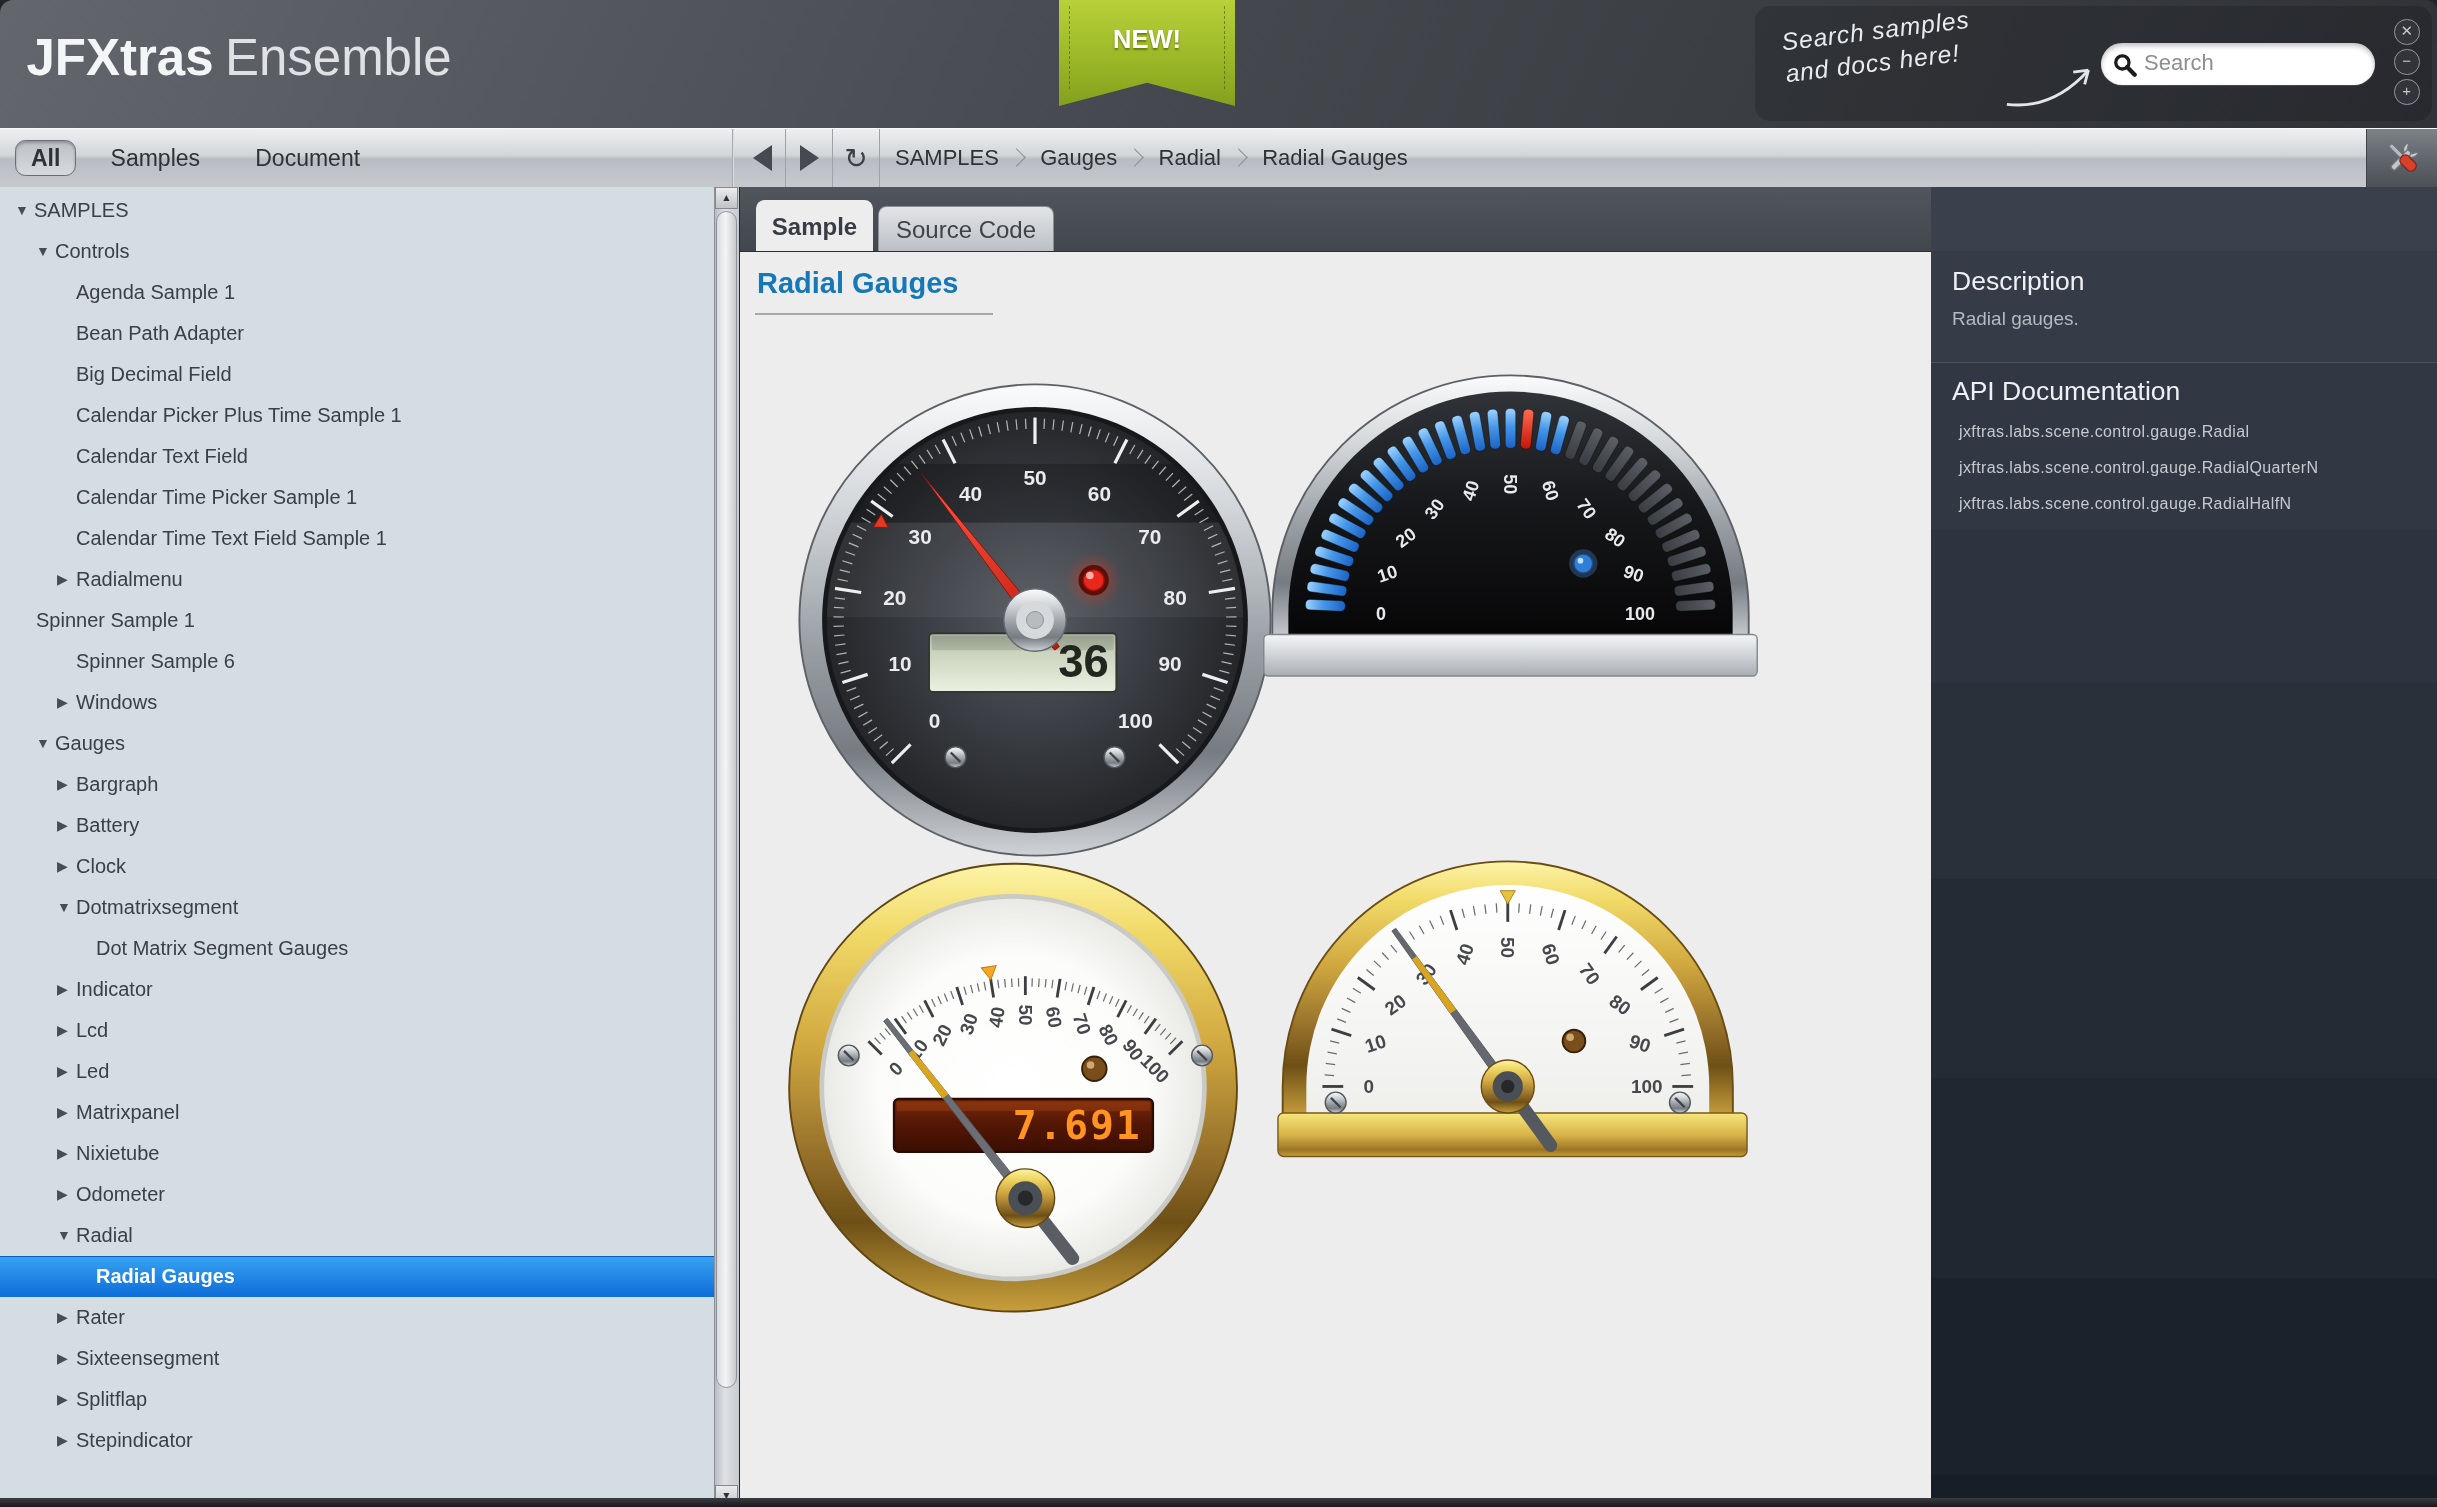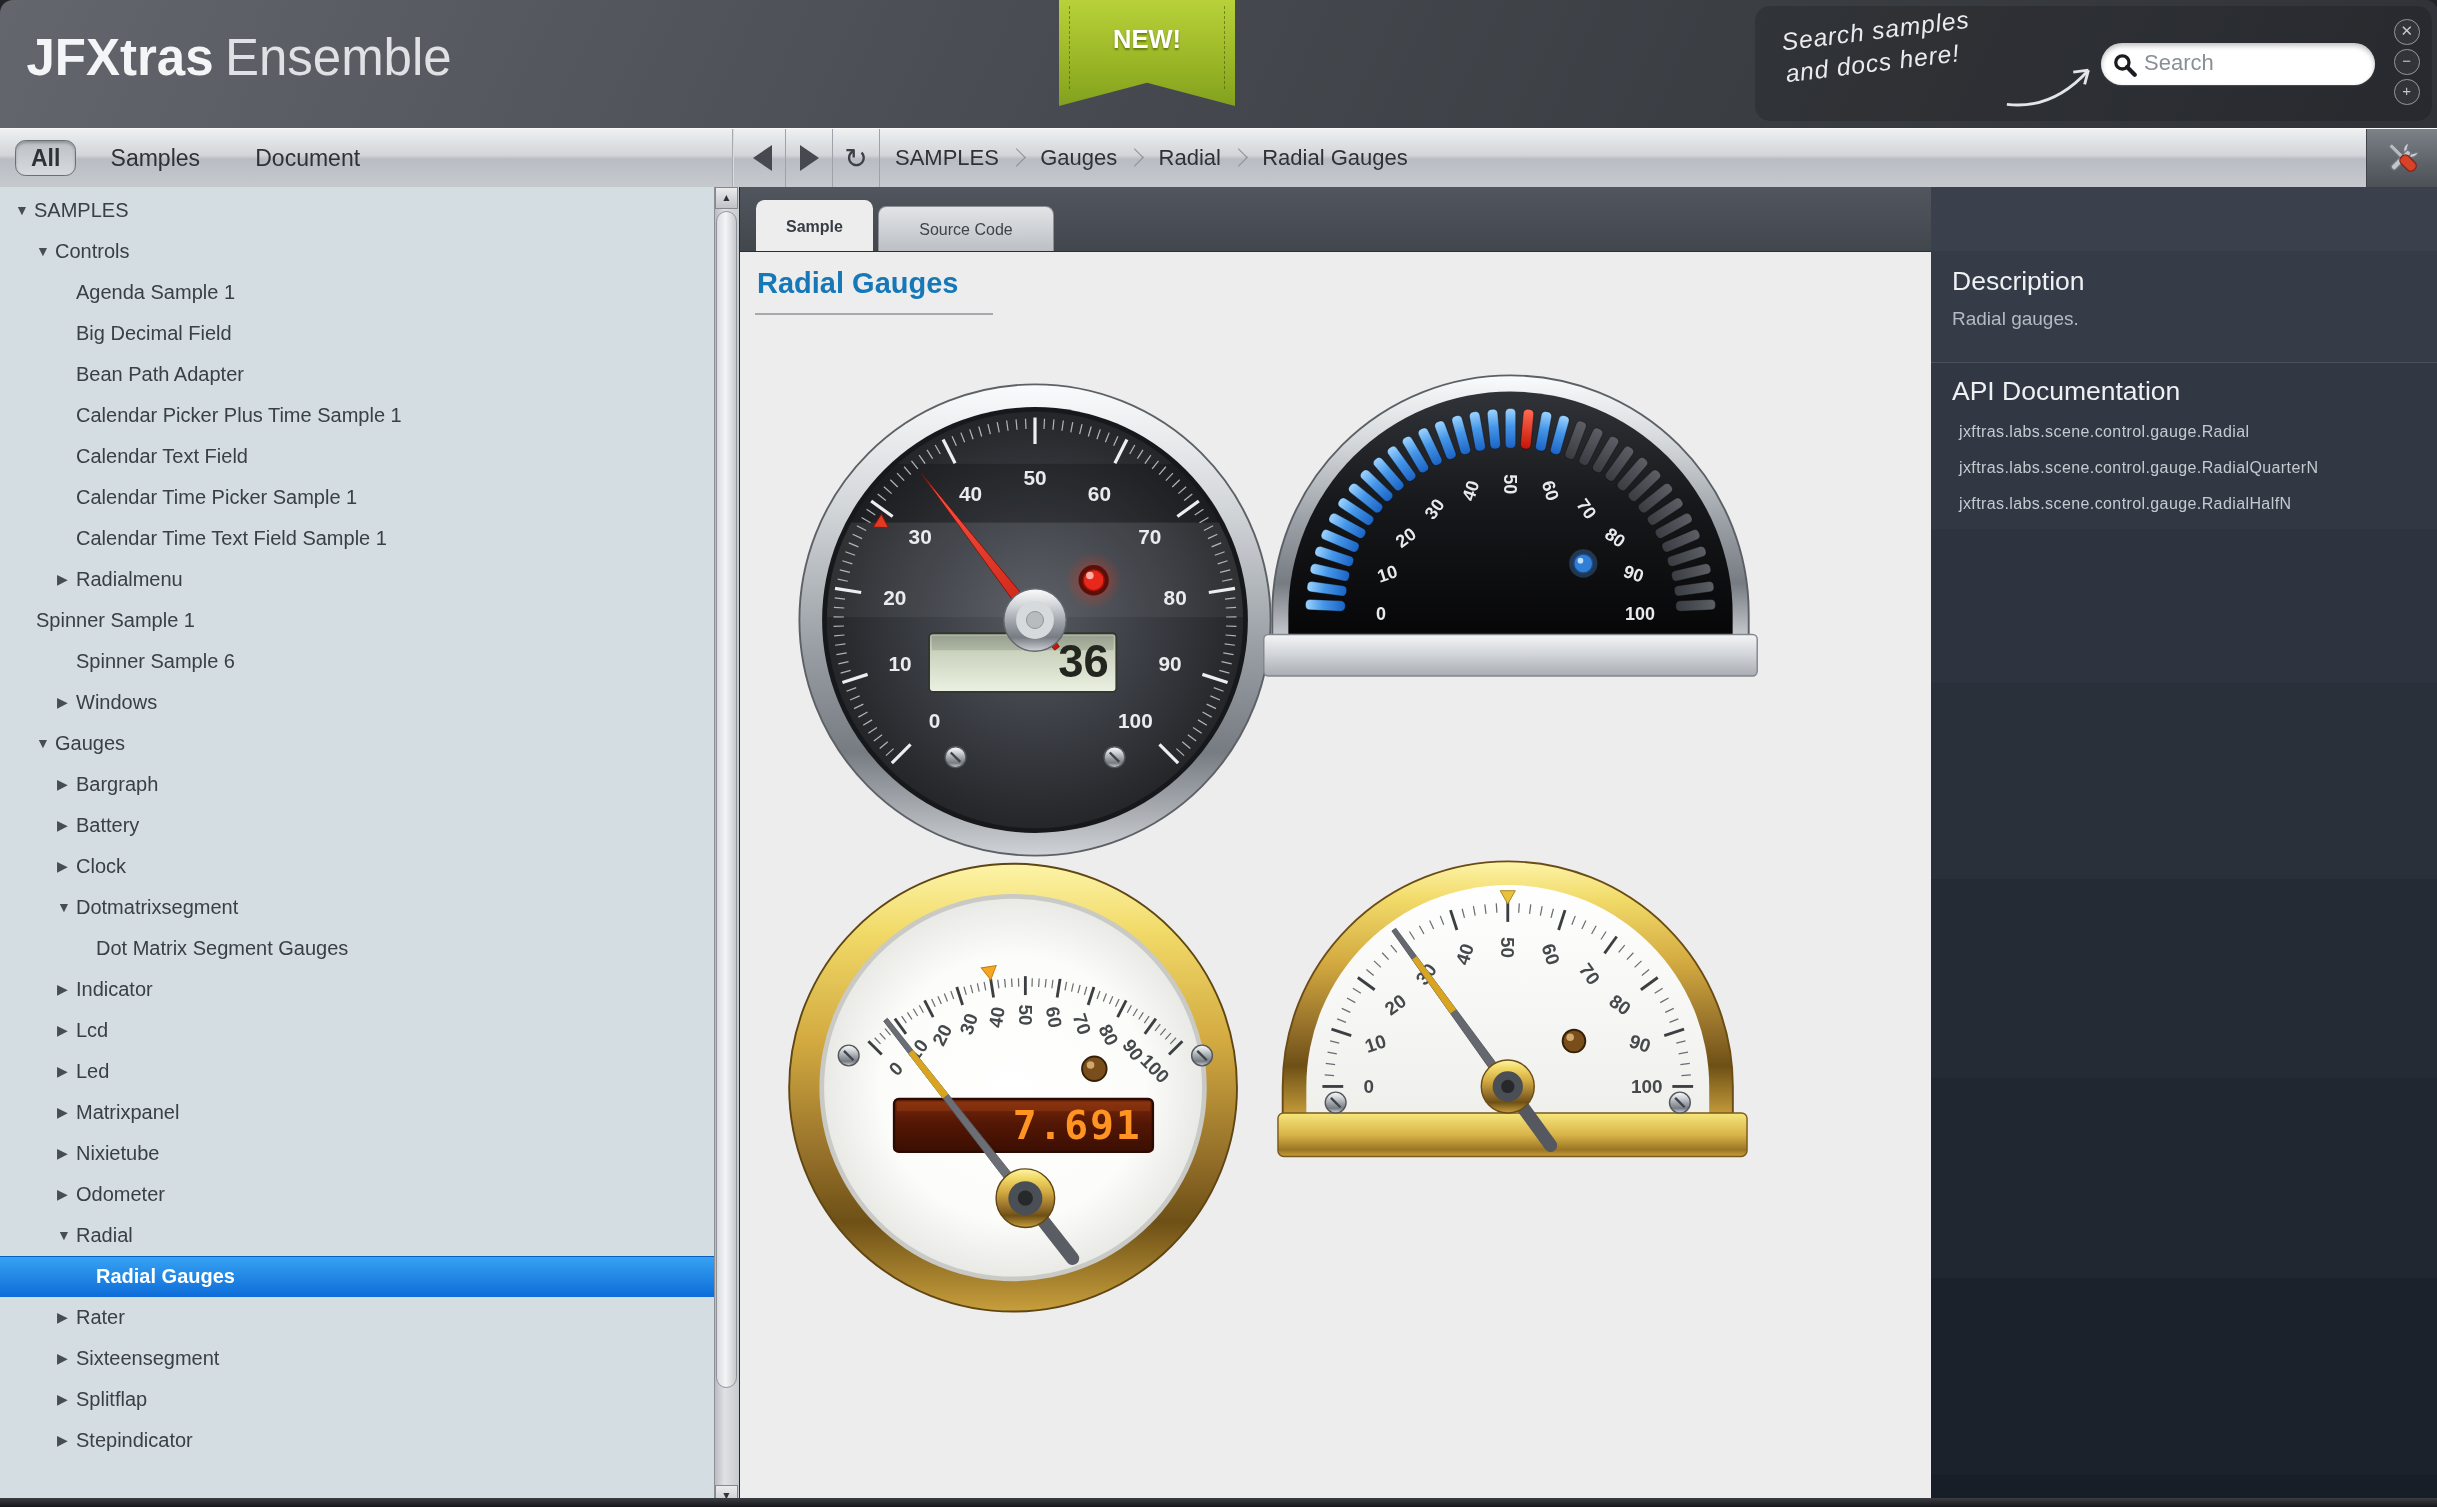--- a/index.html
+++ b/index.html
@@ -68,21 +68,21 @@
     background:linear-gradient(90deg,#b9bdc2,#dfe1e4 40%,#c7cace); border-right:1.9px solid #26282c; }
   .vs-btn { position:absolute; left:0; width:23px; height:22px; background:linear-gradient(180deg,#ececee,#bfc2c7);
     border:0.9px solid #85898f; font-size:10.4px; color:#2f3338; text-align:center; line-height:20px; }
   .vs-up { top:0; } .vs-down { bottom:0; }
   .vs-thumb { position:absolute; left:0.9px; top:23.6px; width:21px; height:1177px; border-radius:10.4px;
     background:linear-gradient(90deg,#d9dbde,#f4f5f6 45%,#c6c9cd); border:0.9px solid #8e9298; }
 
   
   .tabstrip { position:absolute; left:740px; top:187px; width:1191px; height:64px;
     background:linear-gradient(180deg,#51555d,#42464d); }
-  .tab { position:absolute; bottom:0; border-radius:8.5px 8.5px 0 0; font-size:16px; text-align:center; }
+  .tab { position:absolute; bottom:0; border-radius:8.5px 8.5px 0 0; font-size:24px; text-align:center; }
   .tab.active { left:16px; width:117px; height:51px; line-height:53px; background:#ededee; color:#383d44; font-weight:bold; }
   .tab.inactive { left:138px; width:176px; height:45px; line-height:45px;
     background:linear-gradient(180deg,#e2e4e7,#bcc0c5); border:0.9px solid #8c9095; border-bottom:none; color:#3f444a; }
   .content { position:absolute; left:740px; top:252px; width:1191px; height:1246px; background:#ededee; }
   .page-title { position:absolute; left:17px; top:15px; font-size:29px; font-weight:bold; color:#1778b8; }
   .title-underline { position:absolute; left:15px; top:61px; width:238px; height:1.9px; background:#a6aaaf; }
   .gauge { position:absolute; }
 
   
   .right-panel { position:absolute; left:1931px; top:187px; width:507px; height:1320px;
@@ -188,24 +188,24 @@
         <span>SAMPLES</span>
       </div>
       <div class="tree-row" style="padding-left: 36px;">
         <span class="tree-arrow">▼</span>
         <span>Controls</span>
       </div>
       <div class="tree-row" style="padding-left: 76px;">
         <span>Agenda Sample 1</span>
       </div>
       <div class="tree-row" style="padding-left: 76px;">
+        <span>Bean Path Adapter</span>
+      </div>
+      <div class="tree-row" style="padding-left: 76px;">
         <span>Big Decimal Field</span>
-      </div>
-      <div class="tree-row" style="padding-left: 76px;">
-        <span>Bean Path Adapter</span>
       </div>
       <div class="tree-row" style="padding-left: 76px;">
         <span>Calendar Picker Plus Time Sample 1</span>
       </div>
       <div class="tree-row" style="padding-left: 76px;">
         <span>Calendar Text Field</span>
       </div>
       <div class="tree-row" style="padding-left: 76px;">
         <span>Calendar Time Picker Sample 1</span>
       </div>

